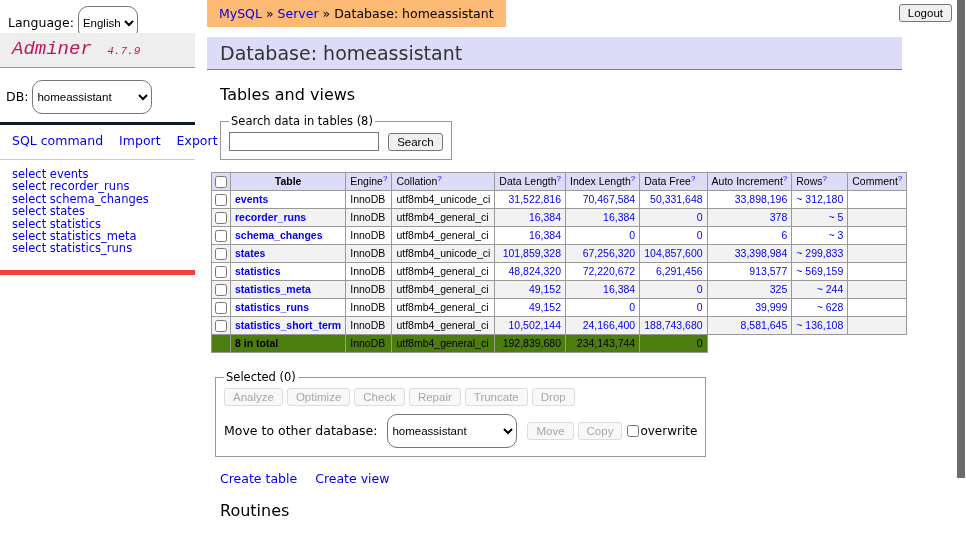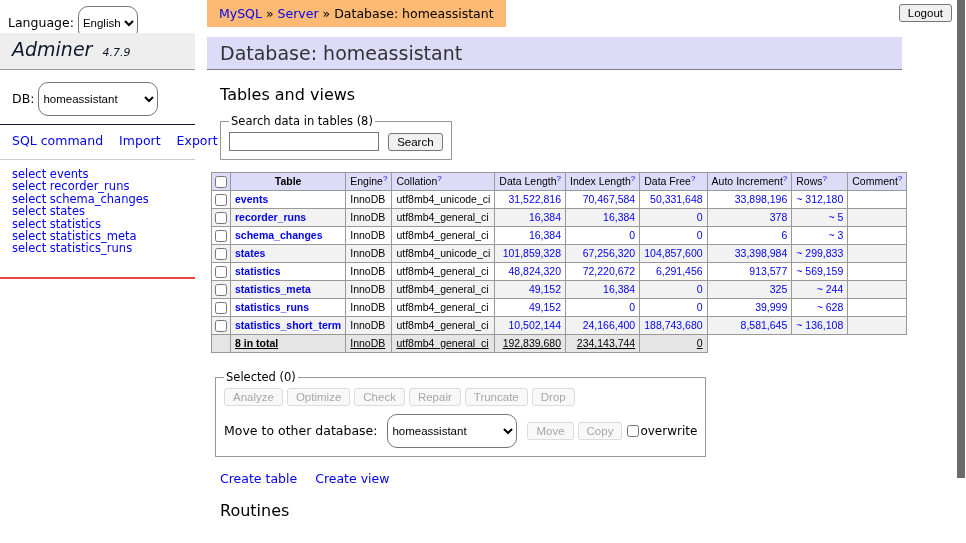--- a/index.html
+++ b/index.html
@@ -35,29 +35,29 @@
   #breadcrumb {
     position: absolute; top: 0; left: 207px; height: 27px; line-height: 27px;
     background: #fdba74; padding: 0 12px; font-size: 12.5px; white-space: nowrap;
   }
   #breadcrumb .sep { color: #000; margin: 0 4px; }
 
   
   #sidebar { position: absolute; top: 33px; left: 0; width: 195px; }
   #sidebar h1 {
     margin: 0; background: #eeeeee; border-bottom: 1px solid #999;
-    padding: 6px 12px; font-weight: normal; font-style: italic; color: #0f172a;
-    font-size: 19px; line-height: 20px;
+    padding: 6px 12px; font-weight: normal; font-style: italic; color: #be185d;
+    font-size: 19px; line-height: 20px; font-family: Liberation Mono, monospace;
   }
   #sidebar h1 .version { font-size: 11px; margin-left: 4px; }
-  .db-row { padding: 12px 12px 8px; border-bottom: 1px solid #0f172a; font-size: 12.5px; }
+  .db-row { padding: 12px 6px 8px; border-bottom: 3px solid #0f172a; font-size: 12.5px; }
   .db-row select { width: 120px; margin-left: 4px; }
   .menu-links { padding: 8px 12px 10px; border-bottom: 1px solid #ccc; font-size: 12.5px; line-height: 16px; }
   .menu-links a { margin-right: 16px; white-space: nowrap; }
-  #table-links { padding: 8px 12px 22px; border-bottom: 2px solid #ef4444; }
+  #table-links { padding: 8px 12px 15px; border-bottom: 5px solid #ef4444; }
   #table-links a { display: block; font-size: 11.5px; line-height: 12.4px; white-space: nowrap; }
 
   
   #content { position: absolute; top: 27px; left: 207px; width: 695px; }
   #content h2 {
     margin: 10px 0 0; background: #dcdcf8; border-bottom: 1px solid #7a7a99;
     font-weight: normal; color: #333; font-size: 19px; padding: 6px 13px; line-height: 20px;
   }
   .links-row { margin: 14px 0 0 13px; font-size: 12.5px; }
   .links-row a { margin-right: 18px; }
@@ -80,21 +80,21 @@
     overflow: hidden; white-space: nowrap; background: #fff;
   }
   #tables-table thead th { background: #dcdcf8; font-weight: normal; text-align: left; }
   #tables-table thead th.col-table { font-weight: bold; text-align: center; }
   #tables-table thead th.col-check, #tables-table td.check { text-align: center; padding: 1px 2px; }
   #tables-table tbody tr:nth-child(even) th, #tables-table tbody tr:nth-child(even) td { background: #f2f2f2; }
   #tables-table th.name { text-align: left; font-weight: bold; }
   #tables-table th.name a { font-weight: bold; }
   #tables-table td.num { text-align: right; }
   #tables-table td.num a { color: #0000ee; }
-  #tables-table tfoot th, #tables-table tfoot td { background: #e5e5e5; text-decoration: underline; }
+  #tables-table tfoot th, #tables-table tfoot td { background: #4d7c0f; }
   #tables-table tfoot td.num { color: #000; }
   sup.help { font-size: 8px; line-height: 0; }
   input[type="checkbox"] { width: 12px; height: 12px; margin: 1px; vertical-align: middle; }
 
   
   #selected-fieldset { margin: 17px 0 0 8px; }
   #selected-fieldset .btn-row button { margin-right: 4px; }
   #selected-fieldset .move-row { margin-top: 8px; font-size: 12.5px; font-family: "DejaVu Sans", sans-serif; }
   #selected-fieldset .move-row select { width: 130px; margin: 0 6px; vertical-align: middle; }
   #selected-fieldset .move-row button { vertical-align: middle; }

